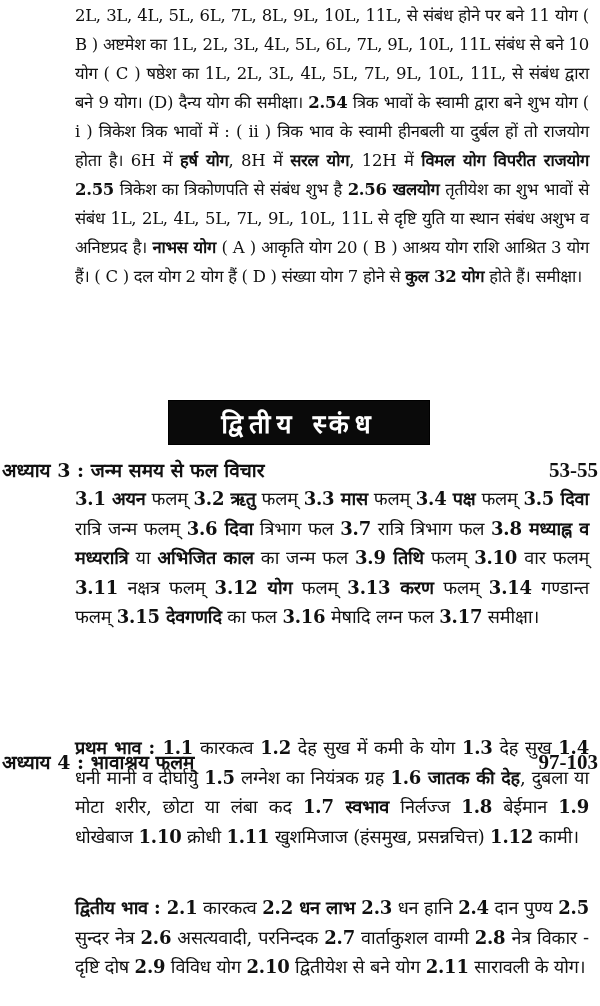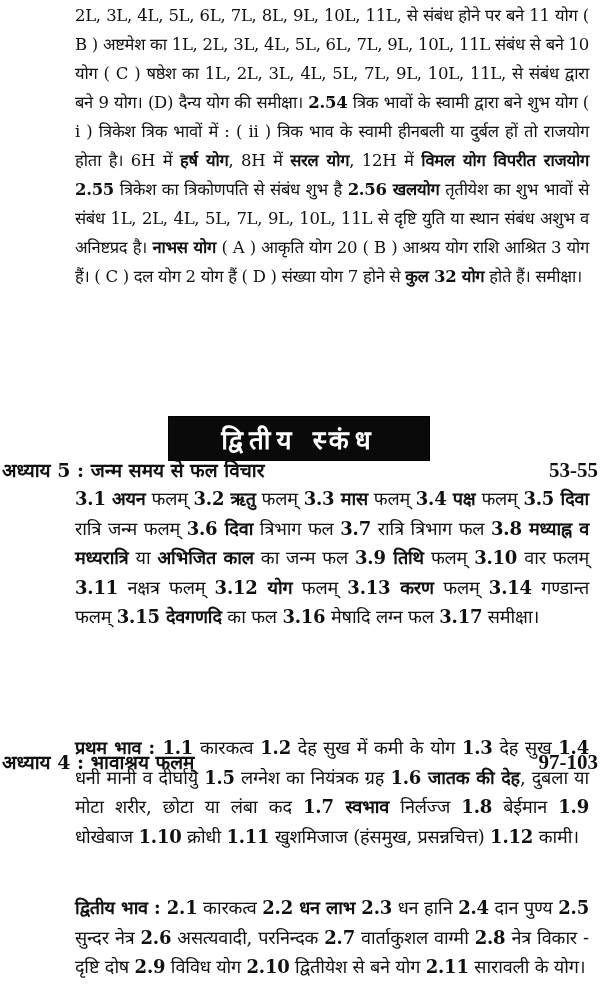--- a/index.html
+++ b/index.html
@@ -15,21 +15,20 @@
     letter-spacing:-0.3px;
   }
   .para span { }
   .b { font-weight:bold; }
   .banner {
     position:absolute; left:168px; top:400px; width:260px; height:43px;
     background:#0a0a0a; color:#ffffff;
     display:flex; align-items:center; justify-content:center;
     font-size:26px; font-weight:bold; letter-spacing:6px;
     border:1px solid #000;
-    margin-top:16px;
   }
   .chapter {
     position:absolute; left:2px; width:596px; height:30px;
     font-size:19px; font-weight:bold; display:flex; justify-content:space-between;
     align-items:center;
   }
   .chapter .pages { font-family:"Liberation Serif", serif; font-size:21px; font-weight:bold; }
   .sub {
     position:absolute; left:75px; width:514px;
     font-size:18px; line-height:29.5px; text-align:justify; letter-spacing:-0.2px;
@@ -40,21 +39,21 @@
 
 <div class="page">
 
   <div class="para" style="top:1px;"><span>2L, 3L, 4L, 5L, 6L, 7L, 8L, 9L, 10L, 11L, से संबंध होने पर बने 11 योग ( B ) अष्टमेश का 1L, 2L, 3L, 4L, 5L, 6L, 7L, 9L, 10L, 11L संबंध से बने 10 योग ( C ) षष्ठेश का 1L, 2L, 3L, 4L, 5L, 7L, 9L, 10L, 11L, से संबंध द्वारा बने 9 योग। (D) दैन्य योग की समीक्षा। </span><span class="b">2.54</span><span> त्रिक भावों के स्वामी द्वारा बने शुभ योग ( i ) त्रिकेश त्रिक भावों में : ( ii ) त्रिक भाव के स्वामी हीनबली या दुर्बल हों तो राजयोग होता है। 6H में </span><span class="b">हर्ष योग</span><span>, 8H में </span><span class="b">सरल योग</span><span>, 12H में </span><span class="b">विमल योग विपरीत राजयोग 2.55</span><span> त्रिकेश का त्रिकोणपति से संबंध शुभ है </span><span class="b">2.56 खलयोग</span><span> तृतीयेश का शुभ भावों से संबंध 1L, 2L, 4L, 5L, 7L, 9L, 10L, 11L से दृष्टि युति या स्थान संबंध अशुभ व अनिष्टप्रद है। </span><span class="b">नाभस योग</span><span> ( A ) आकृति योग 20 ( B ) आश्रय योग राशि आश्रित 3 योग हैं। ( C ) दल योग 2 योग हैं ( D ) संख्या योग 7 होने से </span><span class="b">कुल 32 योग</span><span> होते हैं। समीक्षा।</span></div>
 
   <div class="banner">
     <span>द्वितीय स्कंध</span>
   </div>
 
   <div class="chapter" style="top:455px;">
-    <span>अध्याय 5 : जन्म समय से फल विचार</span>
+    <span>अध्याय 3 : जन्म समय से फल विचार</span>
     <span class="pages">53-55</span>
   </div>
   <div class="sub" style="top:484px;"><span class="b">3.1 अयन</span><span> फलम् </span><span class="b">3.2 ऋतु</span><span> फलम् </span><span class="b">3.3 मास</span><span> फलम् </span><span class="b">3.4 पक्ष</span><span> फलम् </span><span class="b">3.5 दिवा</span><span> रात्रि जन्म फलम् </span><span class="b">3.6 दिवा</span><span> त्रिभाग फल </span><span class="b">3.7</span><span> रात्रि त्रिभाग फल </span><span class="b">3.8 मध्याह्न व मध्यरात्रि</span><span> या </span><span class="b">अभिजित काल</span><span> का जन्म फल </span><span class="b">3.9 तिथि</span><span> फलम्  </span><span class="b">3.10</span><span> वार फलम् </span><span class="b">3.11</span><span> नक्षत्र फलम् </span><span class="b">3.12 योग</span><span> फलम् </span><span class="b">3.13 करण</span><span> फलम् </span><span class="b">3.14</span><span>  गण्डान्त फलम् </span><span class="b">3.15 देवगणदि</span><span> का फल </span><span class="b">3.16</span><span> मेषादि लग्न फल  </span><span class="b">3.17</span><span> समीक्षा।</span></div>
 
   <div class="chapter" style="top:703px;margin-top:44px;">
     <span>अध्याय 4 : भावाश्रय फलम्</span>
     <span class="pages">97-103</span>
   </div>
   <div class="sub" style="top:733px;"><span class="b">प्रथम भाव : 1.1</span><span> कारकत्व </span><span class="b">1.2</span><span> देह सुख में कमी के योग </span><span class="b">1.3</span><span> देह सुख </span><span class="b">1.4</span><span> धनी मानी व दीर्घायु </span><span class="b">1.5</span><span> लग्नेश का नियंत्रक ग्रह </span><span class="b">1.6 जातक की देह</span><span>, दुबला या मोटा शरीर, छोटा या लंबा कद </span><span class="b">1.7 स्वभाव</span><span> निर्लज्ज </span><span class="b">1.8</span><span> बेईमान </span><span class="b">1.9</span><span> धोखेबाज </span><span class="b">1.10</span><span> क्रोधी </span><span class="b">1.11</span><span> खुशमिजाज (हंसमुख, प्रसन्नचित्त) </span><span class="b">1.12</span><span> कामी।</span></div>
   <div class="sub" style="top:893px;"><span class="b">द्वितीय भाव : 2.1</span><span> कारकत्व </span><span class="b">2.2 धन लाभ 2.3</span><span> धन हानि </span><span class="b">2.4</span><span> दान पुण्य </span><span class="b">2.5</span><span> सुन्दर नेत्र </span><span class="b">2.6</span><span> असत्यवादी, परनिन्दक </span><span class="b">2.7</span><span> वार्ताकुशल वाग्मी </span><span class="b">2.8</span><span> नेत्र विकार - दृष्टि दोष </span><span class="b">2.9</span><span> विविध योग </span><span class="b">2.10</span><span> द्वितीयेश से बने योग </span><span class="b">2.11</span><span> सारावली के योग।</span></div>

